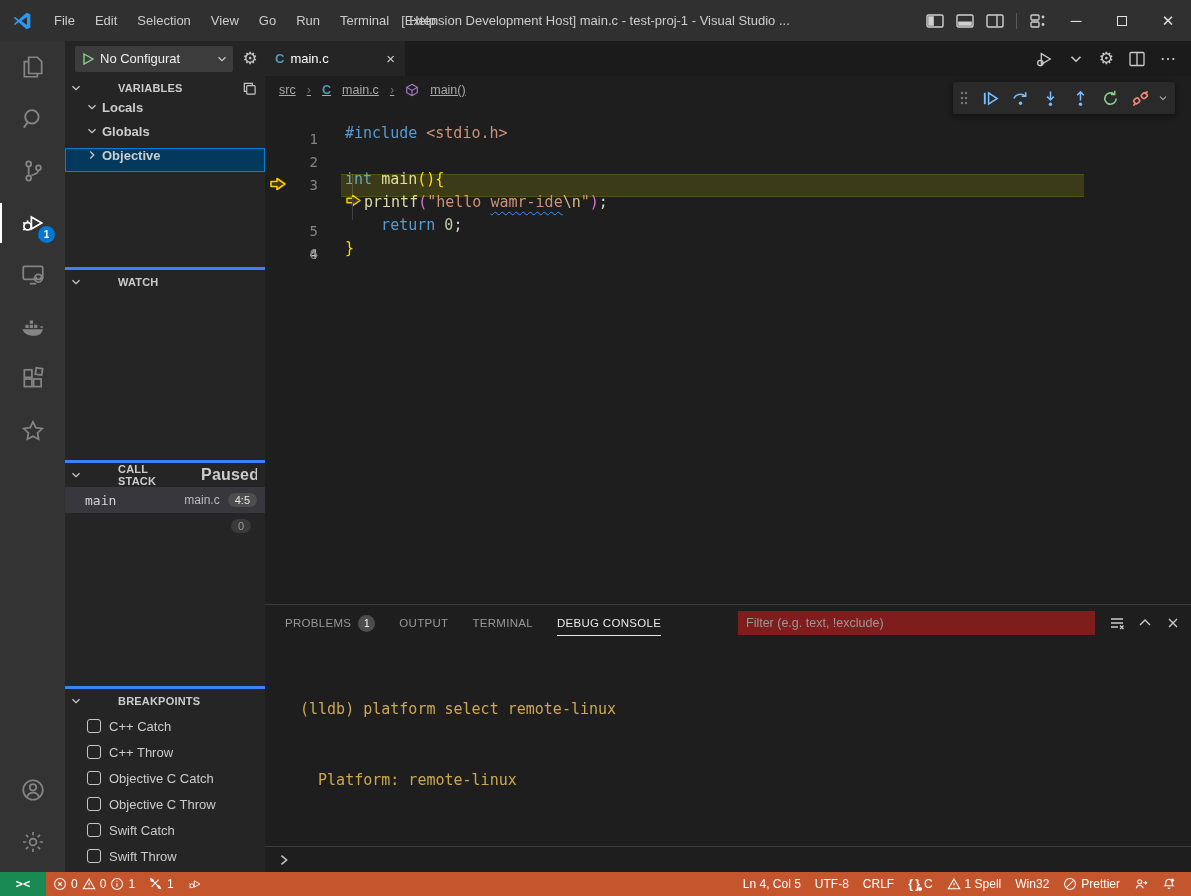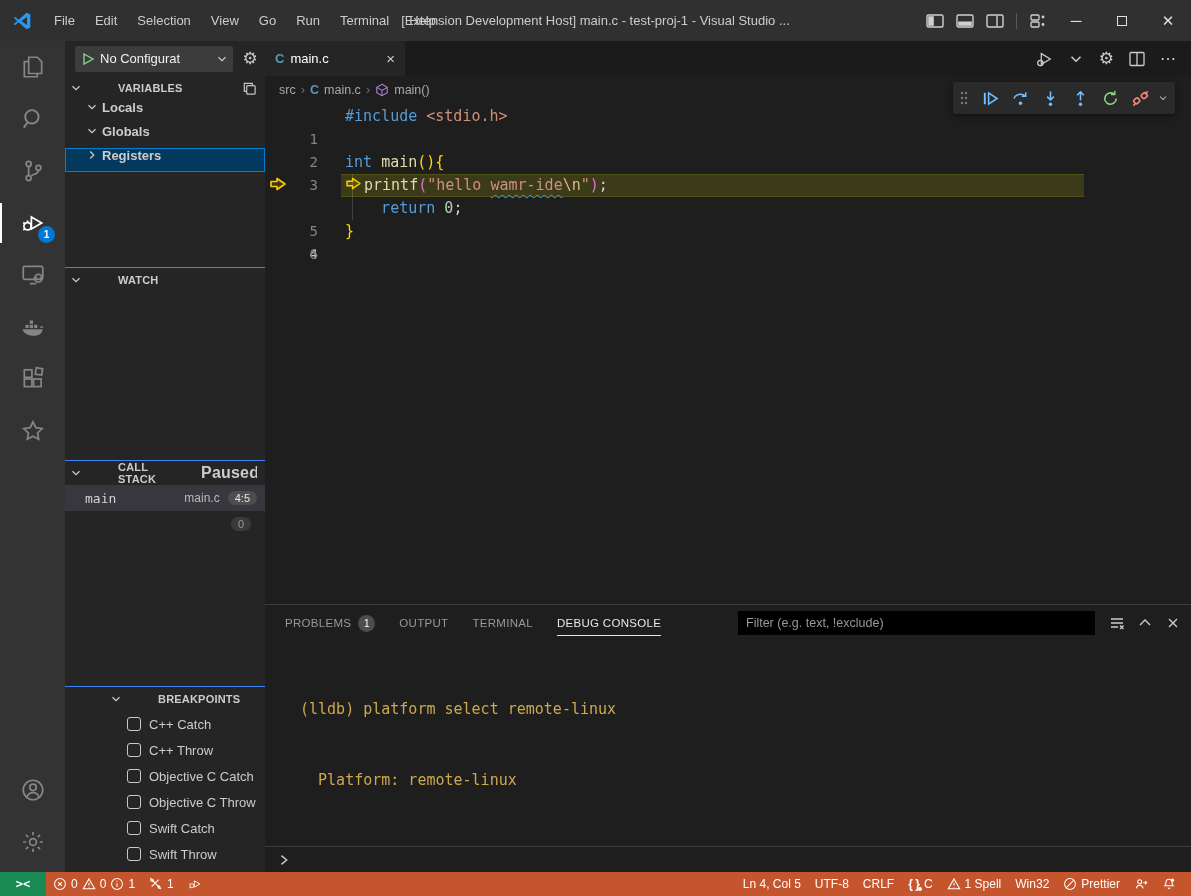--- a/index.html
+++ b/index.html
@@ -34,30 +34,30 @@
 
   
   .sidebar { width:200px; background:#252526; flex:none; display:flex; flex-direction:column; color:#cccccc; overflow:hidden; }
   .side-toolbar { height:35px; display:flex; align-items:center; padding:0 4px 0 10px; flex:none; }
   .config-dropdown { flex:1; height:26px; background:#3c3c3c; border-radius:2px; display:flex; align-items:center;
     padding:0 4px 0 6px; font-size:13px; color:#f0f0f0; }
   .config-dropdown .lbl { flex:1; white-space:nowrap; overflow:hidden; }
   .play-green { width:14px; height:14px; margin-right:5px; flex:none; color:#89d185; }
   .gear-side { width:22px; display:flex; justify-content:center; color:#c5c5c5; font-size:17px; margin-left:6px; }
 
-  .sect { border-top:1px solid #3b82f6; display:flex; flex-direction:column; overflow:hidden; }
+  .sect { border-top:3px solid #3b82f6; display:flex; flex-direction:column; overflow:hidden; }
   .sect-header { height:24px; display:flex; align-items:center; padding:0 8px 0 4px; font-size:11px; font-weight:bold;
     color:#cccccc; letter-spacing:.2px; flex:none;gap:33px; }
   .sect-header .cv { color:#cccccc; margin-right:2px; flex:none; }
   .sect-desc { margin-left:12px; font-size:16px; font-weight:bold; color:#cccccc; white-space:nowrap; overflow:hidden; }
   .sect-action { margin-left:auto; color:#c5c5c5; display:flex; }
   .sect.vars { height:191px; border-top:none; }
   .sect.watch { height:193px; }
   .sect.stack { height:226px; }
-  .sect.bps { flex:1;padding-left:40px; }
+  .sect.bps { flex:1; }
 
   .tree-row { height:24px; display:flex; padding-left:20px; font-size:13px; font-weight:bold; color:#cccccc; }
   .tree-row .cv { margin-right:3px; color:#cccccc; }
   .tree-row.selected { background:#04395e; outline:1px solid #007fd4; outline-offset:-1px; }
 
   .frame-row { height:26px; display:flex; align-items:center; background:#37373d; font-size:13px; padding:0 8px 0 20px; }
   .frame-name { font-family:"DejaVu Sans Mono", monospace; color:#d4d4d4; }
   .frame-file { margin-left:auto; color:#bbbbbb; font-size:12px; margin-right:8px; }
   .pill { background:#4d4d4d; color:#e6e6e6; border-radius:9px; font-size:11px; padding:1px 7px; }
   .zero-row { height:26px; display:flex; align-items:center; justify-content:flex-end; padding-right:14px; }
@@ -70,59 +70,59 @@
   .editor-col { flex:1; display:flex; flex-direction:column; min-width:0; position:relative; background:#1e1e1e; }
   .tabbar { height:35px; background:#1b1b1b; display:flex; align-items:stretch; flex:none; }
   .tab { width:140px; background:#252526; display:flex; align-items:center; padding:0 10px; font-size:13px; color:#ffffff; }
   .tab .c-icon { color:#519aba; font-weight:bold; font-size:13px; margin-right:6px; }
   .tab-close { margin-left:auto; color:#cccccc; font-size:15px; }
   .tab-actions { margin-left:auto; display:flex; align-items:center; gap:14px; padding-right:14px; color:#cccccc; }
   .tab-actions svg { width:18px; height:18px; }
   .ta-more { font-size:16px; letter-spacing:1px; }
   .ta-gear { font-size:17px; }
 
-  .breadcrumbs { height:27px; display:flex; align-items:center; font-size:12.5px; color:#a9a9a9; padding-left:14px; gap:5px; flex:none; background:#1e1e1e; }
+  .breadcrumbs { height:27px; display:flex; align-items:center; font-size:12.5px; color:#a9a9a9; padding-left:14px; gap:11px; flex:none; background:#1e1e1e;text-decoration:underline; }
   .bc-sep { color:#6e6e6e; font-size:13px; }
   .bc-c { color:#519aba; font-weight:bold; }
   .cube { width:14px; height:14px; color:#b180d7; }
 
   
   .debug-toolbar { position:absolute; top:41px; right:16px; height:32px; background:#2a2a2b; box-shadow:0 2px 6px rgba(0,0,0,.5);
     display:flex; align-items:center; padding:0 6px; gap:4px; z-index:5; border-radius:2px; }
   .dt-btn { width:26px; height:26px; display:flex; align-items:center; justify-content:center; }
   .dt-btn svg { width:19px; height:19px; }
   .dt-grip { color:#7a7a7a; width:14px; display:flex; align-items:center; }
   .blue { color:#75beff; } .green { color:#89d185; } .red { color:#f48771; }
   .dt-chev { color:#bbbbbb; width:12px; }
 
   
   .code-area { height:501px; flex:none; padding-top:2px; position:relative; overflow:hidden;
     font-family:"DejaVu Sans Mono", monospace; font-size:15px; }
   .code-line { height:23px; line-height:23px; position:relative; white-space:pre; }
   .glyph { position:absolute; left:4px; top:3px; width:18px; height:17px; color:#ffcc00; }
   .ln { position:absolute; left:0; width:53px; text-align:right; color:#858585; font-size:14px; }
   .code-line.cur .ln { color:#c6c6c6; }
-  .codetxt { position:absolute; left:80px; top:0; }
+  .codetxt { position:absolute; left:80px; top:17px; }
   .linehl { position:absolute; left:76px; width:743px; top:0; bottom:0; background:rgba(255,255,0,.13); border-top:1px solid rgba(255,255,0,.12); border-bottom:1px solid rgba(255,255,0,.12); }
   .ig::before { content:''; position:absolute; left:87px; top:0; bottom:0; border-left:1px solid #404040; }
   .inline-arrow { display:inline-block; width:19px; height:14px; vertical-align:-1px; color:#ffcc00; }
   .tok { }
   .kw  { color:#569cd6; } .fn { color:#dcdcaa; } .str { color:#ce9178; } .esc { color:#d7ba7d; }
   .num { color:#b5cea8; } .b1 { color:#ffd700; } .b2 { color:#da70d6; } .fg { color:#d4d4d4; }
   .sq  { text-decoration:underline wavy #3794ff; text-decoration-thickness:1px; text-underline-offset:4px; }
 
   
   .panel { flex:1; border-top:1px solid #3c3c3c; display:flex; flex-direction:column; min-height:0; }
   .panel-tabs { height:36px; display:flex; align-items:center; padding:0 10px 0 20px; flex:none; }
   .ptab { font-size:11.5px; letter-spacing:.3px; color:#989898; margin-right:24px; height:100%; display:flex; align-items:center; gap:7px; position:relative; }
   .ptab.active { color:#e7e7e7; }
   .ptab.active::after { content:''; position:absolute; left:0; right:0; bottom:5px; height:1px; background:#e7e7e7; }
   .ptab .badge-circle { width:17px; height:17px; border-radius:50%; background:#4d4d4d; color:#ffffff; font-size:10px;
     display:flex; align-items:center; justify-content:center; letter-spacing:0; }
-  .filter-input { margin-left:auto; width:357px; height:24px; background:#000000; border:none; color:#cccccc;
+  .filter-input { margin-left:auto; width:357px; height:24px; background:#7f1d1d; border:none; color:#cccccc;
     font-size:12.5px; padding:0 8px; outline:none; font-family:"Liberation Sans", sans-serif; }
   .filter-input::placeholder { color:#989898; }
   .panel-actions { display:flex; align-items:center; gap:12px; margin-left:14px; color:#cccccc; }
   .panel-actions svg { width:16px; height:16px; }
   .console { flex:1; padding:10px 0 0 35px; font-family:"DejaVu Sans Mono", monospace; font-size:15px;
     line-height:23.5px; color:#cda84e; white-space:pre; overflow:hidden; }
   .prompt { height:26px; border-top:1px solid #3c3c3c; display:flex; align-items:center; padding-left:12px; flex:none; }
   .prompt-chev { color:#c5c5c5; width:14px; height:14px; }
 
   
@@ -306,21 +306,21 @@
         <div class="tree-row">
           <svg class="cv" viewBox="0 0 16 16">
               <path d="M4 6l4 4 4-4" fill="none" stroke="currentColor" stroke-width="1.4"></path>
             </svg>
           <span>Globals</span>
         </div>
         <div class="tree-row selected">
           <svg class="cv" viewBox="0 0 16 16">
               <path d="M6 4l4 4-4 4" fill="none" stroke="currentColor" stroke-width="1.4"></path>
             </svg>
-          <span>Registers</span>
+          <span>Objective</span>
         </div>
       </div>
 
       <div class="sect watch">
         <div class="sect-header">
           <svg class="cv" viewBox="0 0 16 16">
               <path d="M4 6l4 4 4-4" fill="none" stroke="currentColor" stroke-width="1.4"></path>
             </svg>
           <span>WATCH</span>
         </div>

